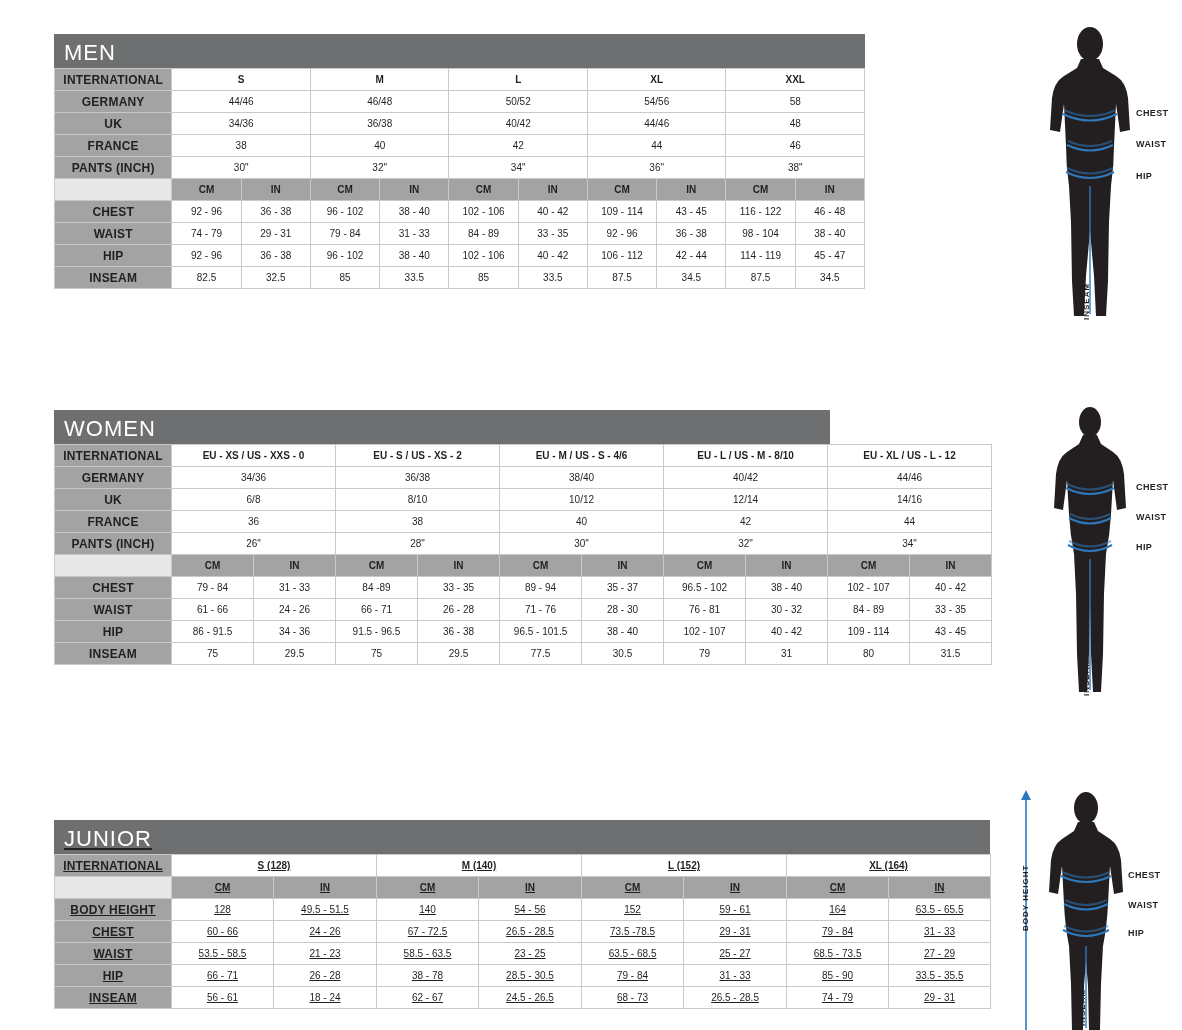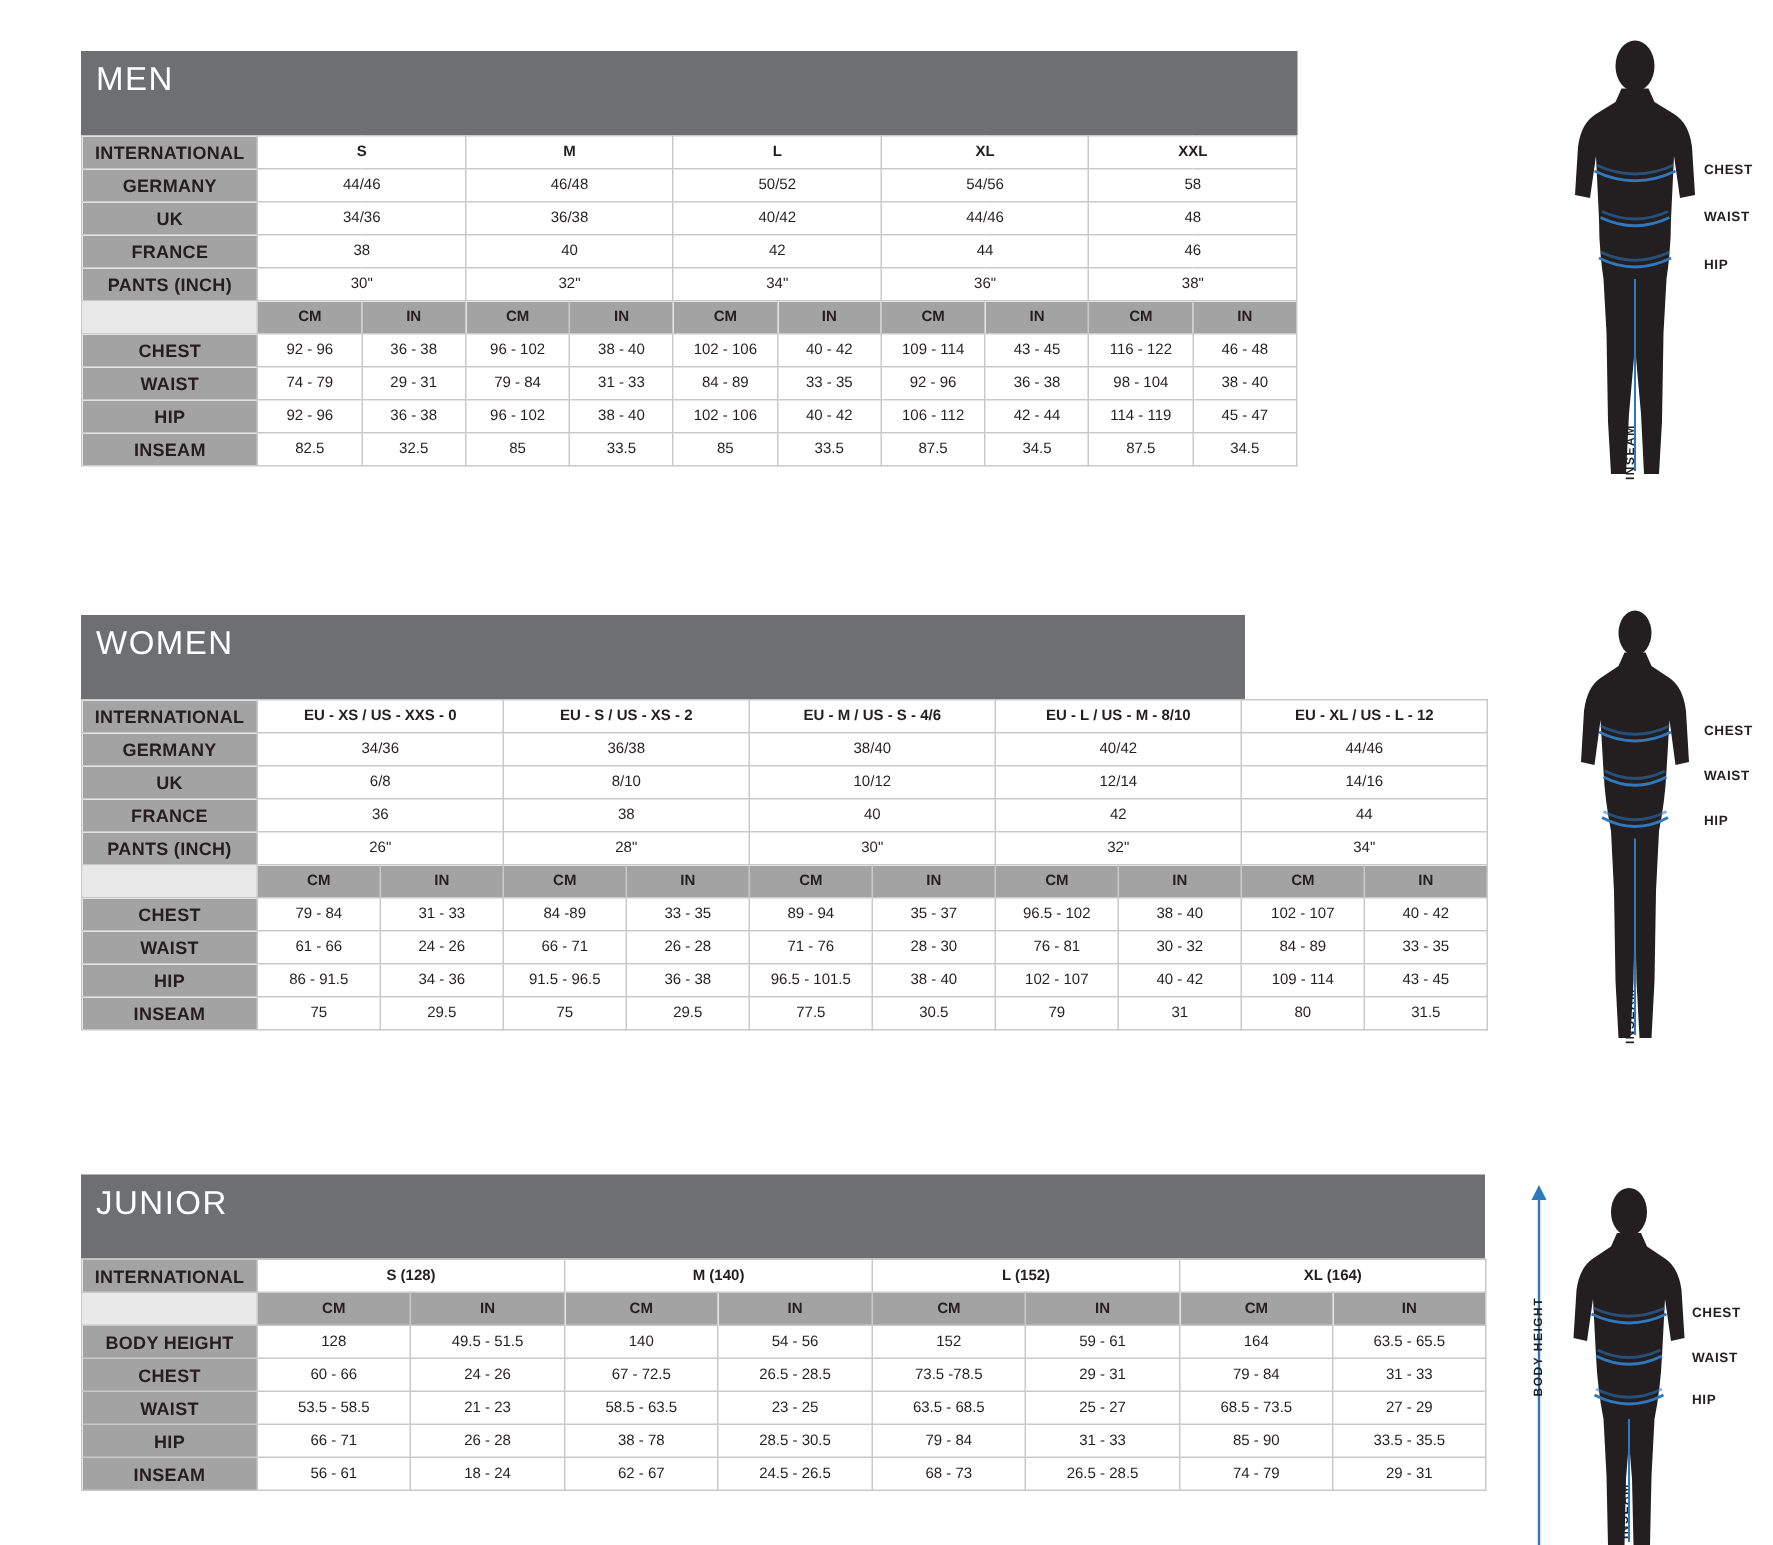--- a/index.html
+++ b/index.html
@@ -20,21 +20,21 @@
     position: absolute;
   }
 
   
   .banner {
     background: #6e6f71;
     color: #ffffff;
     font-size: 22px;
     font-weight: 400;
     letter-spacing: 1px;
-    padding: 6px 0 24px 10px;
+    padding: 6px 0 2px 10px;
     box-sizing: border-box;
     font-family: "Liberation Sans", sans-serif;
   }
 
   table.size {
     border-collapse: collapse;
     table-layout: fixed;
     font-size: 10px;
     width: 100%;
   }
@@ -396,21 +396,21 @@
       <path d="M29 137 Q50 148 71 137" opacity="0.55"></path>
       <path d="M50 155 L50 286" stroke-width="1.4"></path>
     </g>
   </svg>
   <div class="fig-labels" style="left:96px; top:78px;">CHEST</div>
   <div class="fig-labels" style="left:96px; top:108px;">WAIST</div>
   <div class="fig-labels" style="left:96px; top:138px;">HIP</div>
   <div class="vert-label" style="left:42px; top:292px;">INSEAM</div>
 </div>
 
-<div class="section" style="left:54px; top:783px; width:936px;">
+<div class="section" style="left:54px; top:820px; width:936px;text-decoration:underline;">
   <div class="banner">JUNIOR</div>
   <table class="size">
     <colgroup>
       <col style="width:117px">
       <col style="width:102px">
         <col style="width:103px">
       <col style="width:102px">
         <col style="width:103px">
       <col style="width:102px">
         <col style="width:103px">

